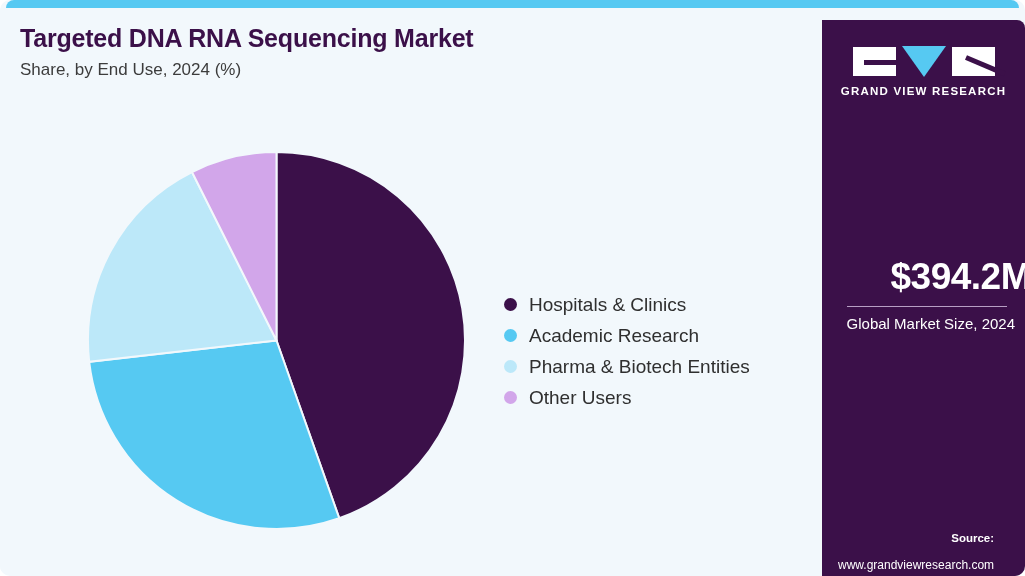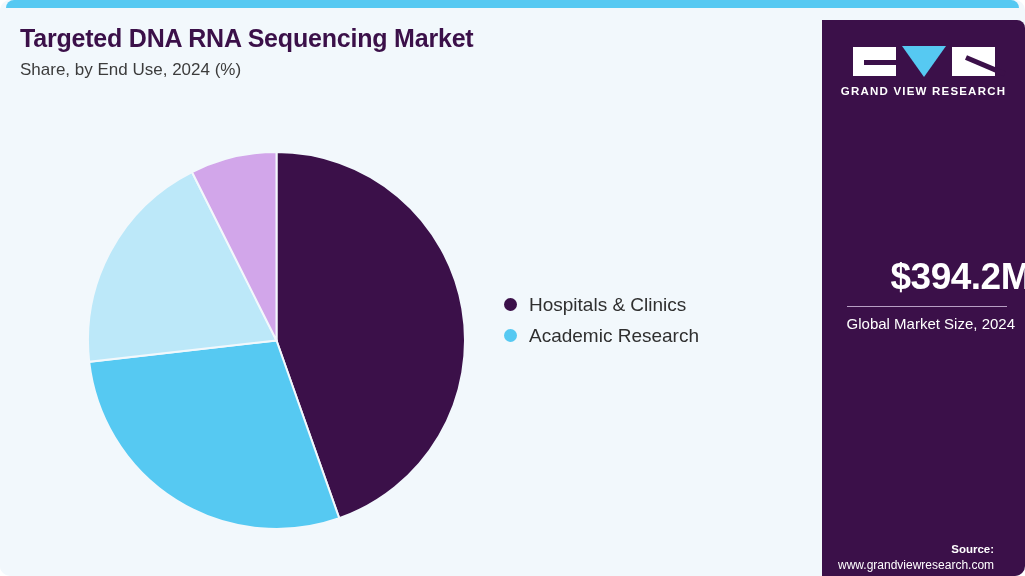--- a/index.html
+++ b/index.html
@@ -200,21 +200,21 @@
     left: 16px;
     bottom: 16px;
     text-align: right;
   }
   .source-label {
     font-size: 11.5px;
     font-weight: bold;
     color: #ffffff;
   }
   .source-url {
-    margin-top: 3px;
+    margin-top: 14px;
     font-size: 12px;
     color: #ffffff;
     white-space: nowrap;
   }
 </style>
 </head>
 <body>
 
 <div id="infographic">
 
@@ -238,20 +238,28 @@
 
     <div class="legend" id="legend">
         <div class="legend-item">
           <span class="legend-dot" style="background: rgb(59, 16, 73);"></span>
           <span class="legend-label">Hospitals &amp; Clinics</span>
         </div>
         <div class="legend-item">
           <span class="legend-dot" style="background: rgb(86, 201, 242);"></span>
           <span class="legend-label">Academic Research</span>
         </div>
+        <div class="legend-item">
+          <span class="legend-dot" style="background: rgb(188, 232, 249);"></span>
+          <span class="legend-label">Pharma &amp; Biotech Entities</span>
+        </div>
+        <div class="legend-item">
+          <span class="legend-dot" style="background: rgb(210, 166, 234);"></span>
+          <span class="legend-label">Other Users</span>
+        </div>
       </div>
 
   </div>
 
   <div class="right-panel">
 
     <div class="logo-block">
       <div class="logo-marks">
         <span class="logo-g"></span>
         <span class="logo-v"></span>

